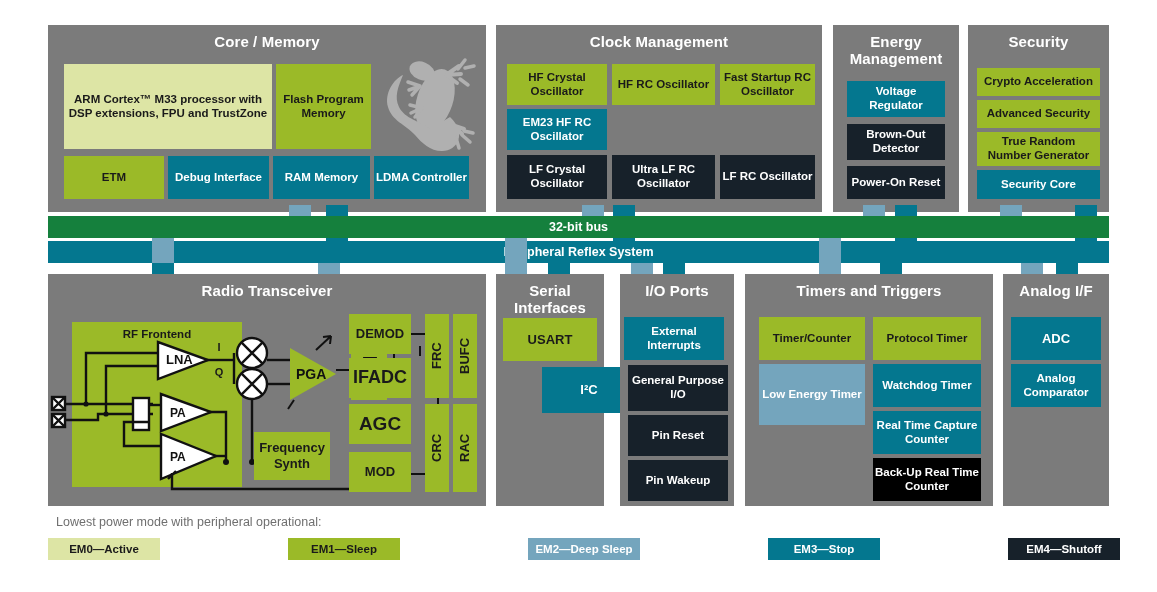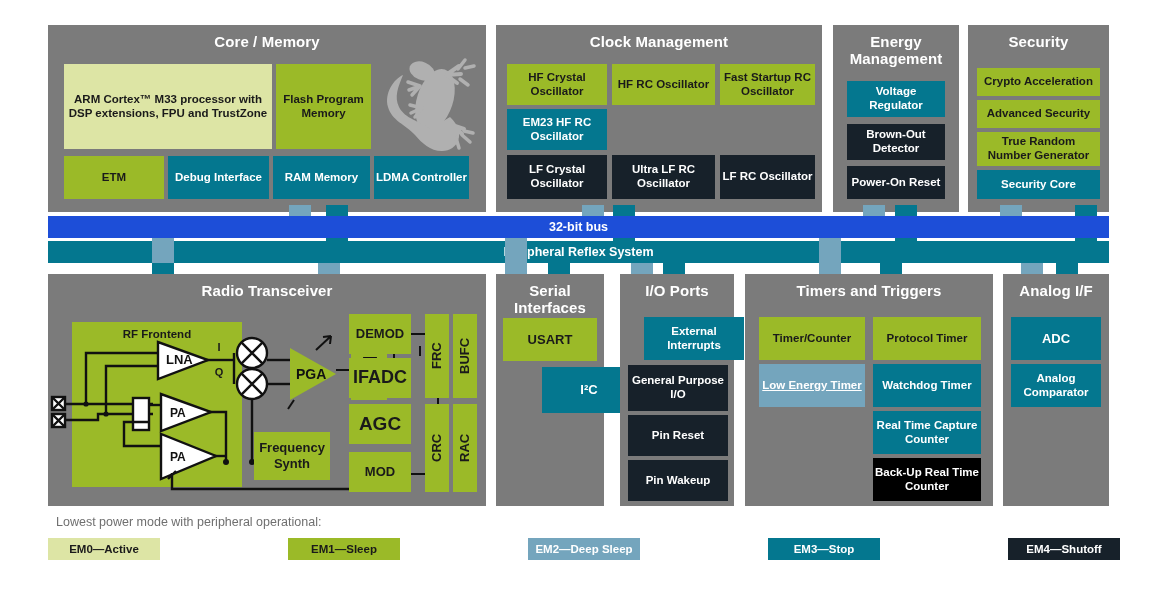--- a/index.html
+++ b/index.html
@@ -49,21 +49,21 @@
 
   .bus {
     position: absolute;
     display: flex;
     align-items: center;
     justify-content: center;
     color: #ffffff;
     font-weight: bold;
     font-size: 12.5px;
   }
-  .bus-32 { background: #1d4ed8; }
+  .bus-32 { background: #15803d; }
   .bus-prs { background: #04778f; }
   .stub { position: absolute; }
   .stub-32 { background: #74a5bd; }
   .stub-prs { background: #04778f; }
 
   .legend-caption {
     position: absolute;
     color: #6f6f6f;
     font-size: 12.5px;
   }
@@ -281,31 +281,31 @@
 
   <div class="panel" style="left:496px; top:274px; width:108px; height:232px;">
     <div class="panel-title">Serial Interfaces</div>
   </div>
   <div class="blk em1" style="left:503px; top:318px; width:94px; height:43px; font-size:13px;">USART</div>
   <div class="blk em3" style="left:503px; top:367px; width:94px; height:46px; font-size:13px;margin-left:39px;">I²C</div>
 
   <div class="panel" style="left:620px; top:274px; width:114px; height:232px;">
     <div class="panel-title">I/O Ports</div>
   </div>
-  <div class="blk em3" style="left:644px; top:317px; width:100px; height:43px;">External Interrupts</div>
+  <div class="blk em3" style="left:624px; top:317px; width:100px; height:43px;">External Interrupts</div>
   <div class="blk em4" style="left:628px; top:365px; width:100px; height:46px;">General Purpose I/O</div>
   <div class="blk em4" style="left:628px; top:415px; width:100px; height:41px;">Pin Reset</div>
   <div class="blk em4" style="left:628px; top:460px; width:100px; height:41px;">Pin Wakeup</div>
 
   <div class="panel" style="left:745px; top:274px; width:248px; height:232px;">
     <div class="panel-title">Timers and Triggers</div>
   </div>
   <div class="blk em1" style="left:759px; top:317px; width:106px; height:43px;">Timer/Counter</div>
   <div class="blk em1" style="left:873px; top:317px; width:108px; height:43px;">Protocol Timer</div>
-  <div class="blk em2" style="left:759px; top:364px; width:106px; height:43px;text-decoration:underline;">Low Energy Timer</div>
+  <div class="blk em2" style="left:759px; top:364px; width:106px; height:61px;">Low Energy Timer</div>
   <div class="blk em3" style="left:873px; top:364px; width:108px; height:43px;">Watchdog Timer</div>
   <div class="blk em3" style="left:873px; top:411px; width:108px; height:43px;">Real Time Capture Counter</div>
   <div class="blk em4b" style="left:873px; top:458px; width:108px; height:43px;">Back-Up Real Time Counter</div>
 
   <div class="panel" style="left:1003px; top:274px; width:106px; height:232px;">
     <div class="panel-title">Analog I/F</div>
   </div>
   <div class="blk em3" style="left:1011px; top:317px; width:90px; height:43px; font-size:13px;">ADC</div>
   <div class="blk em3" style="left:1011px; top:364px; width:90px; height:43px;">Analog Comparator</div>
 

